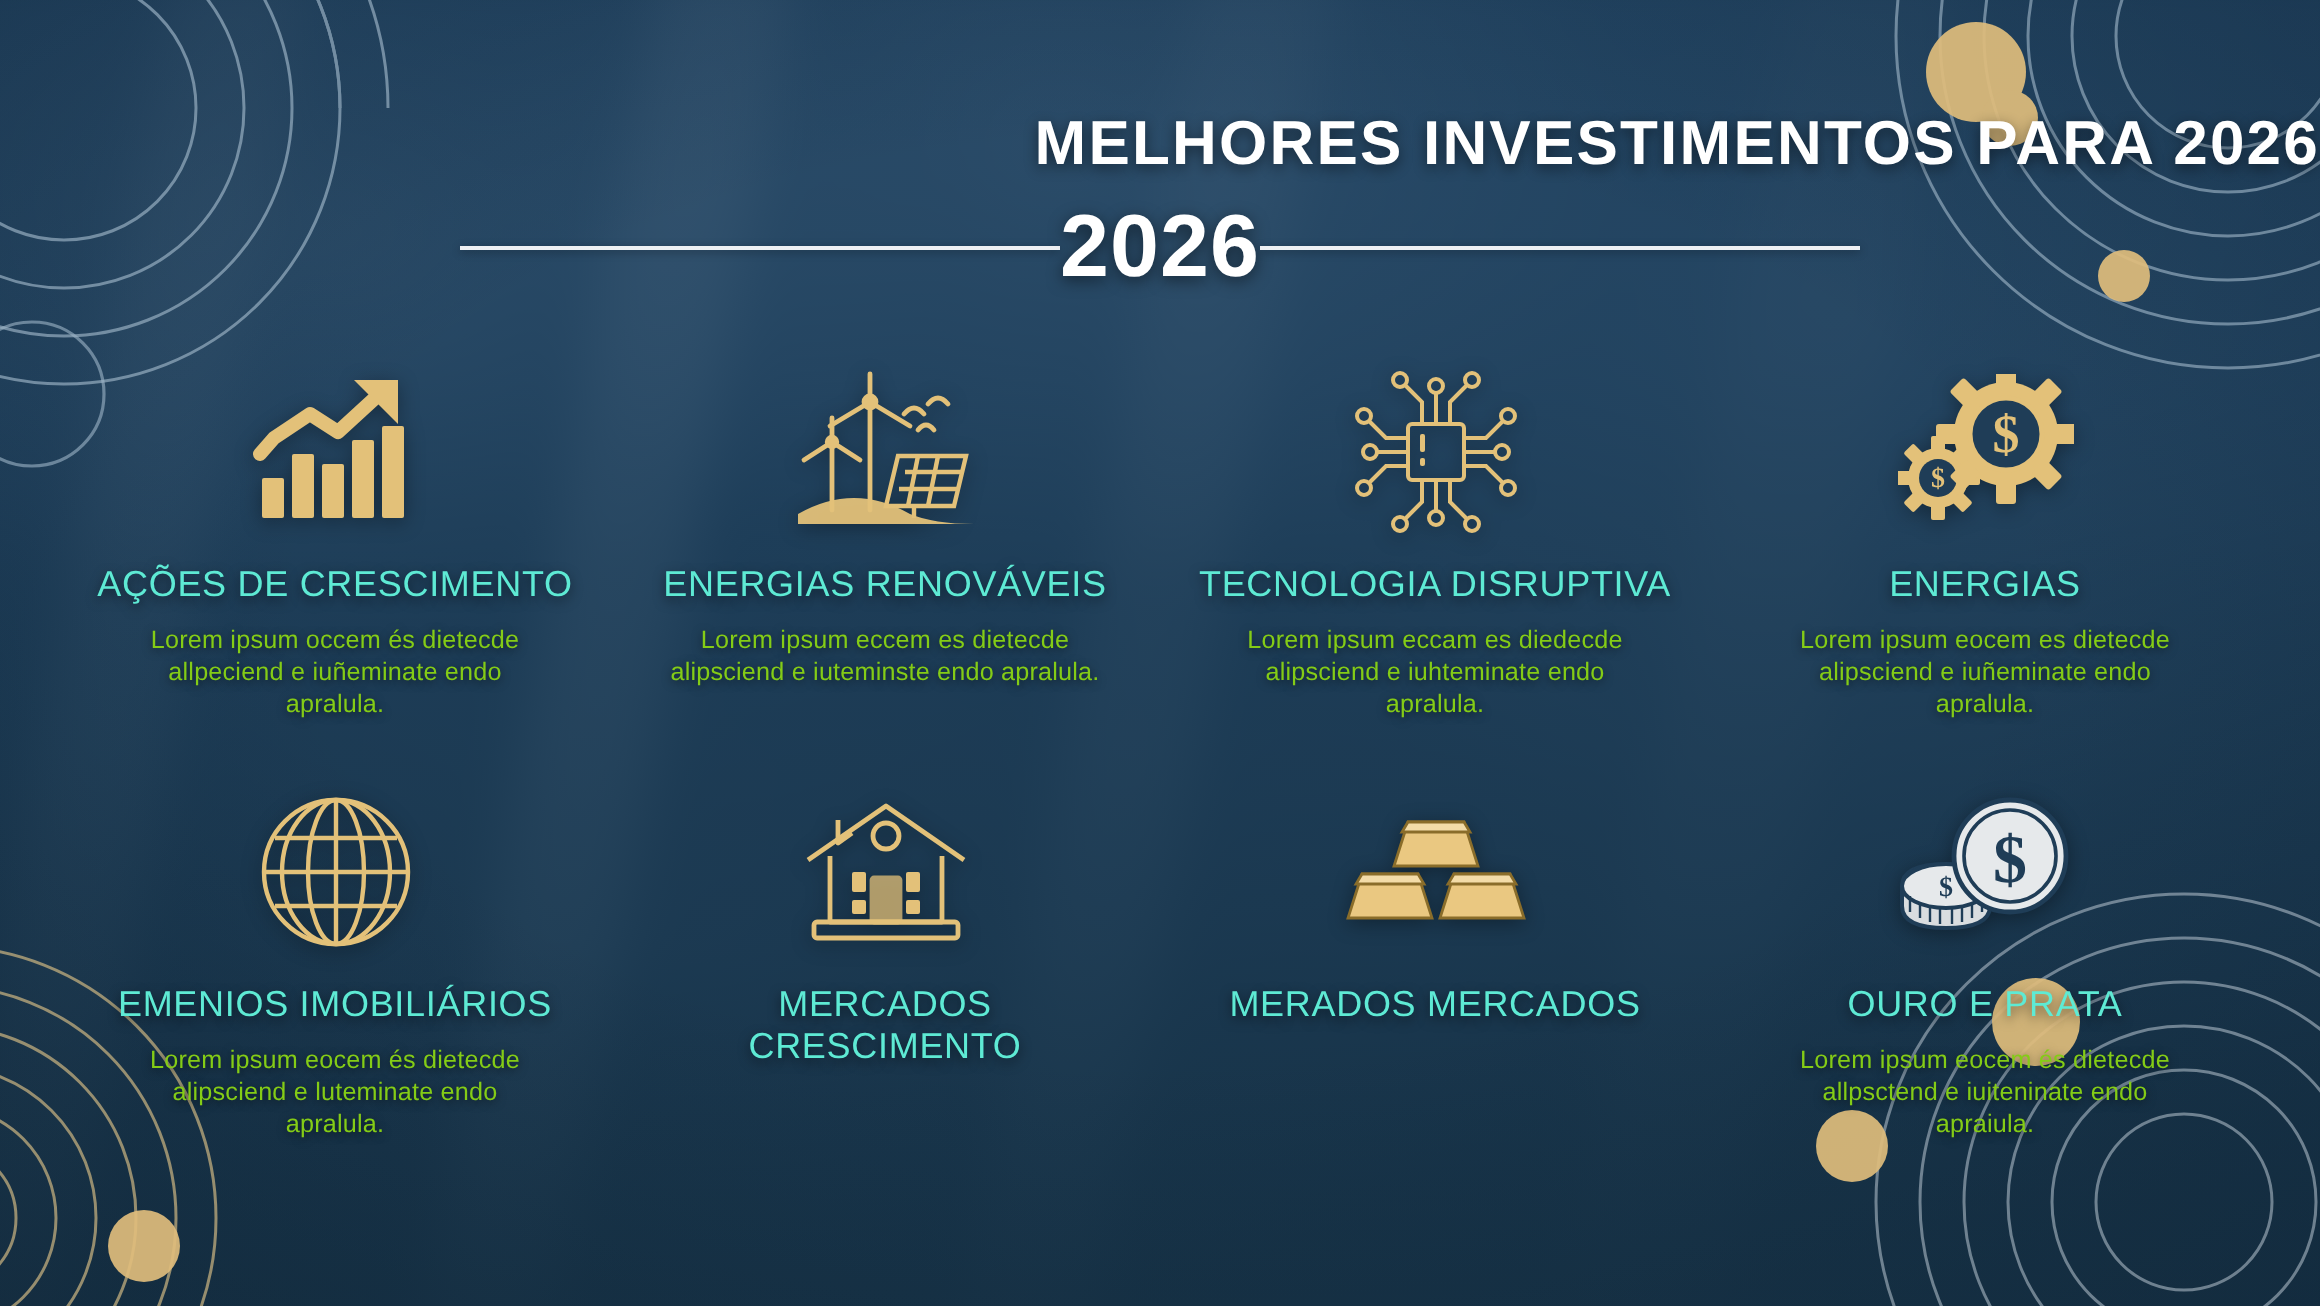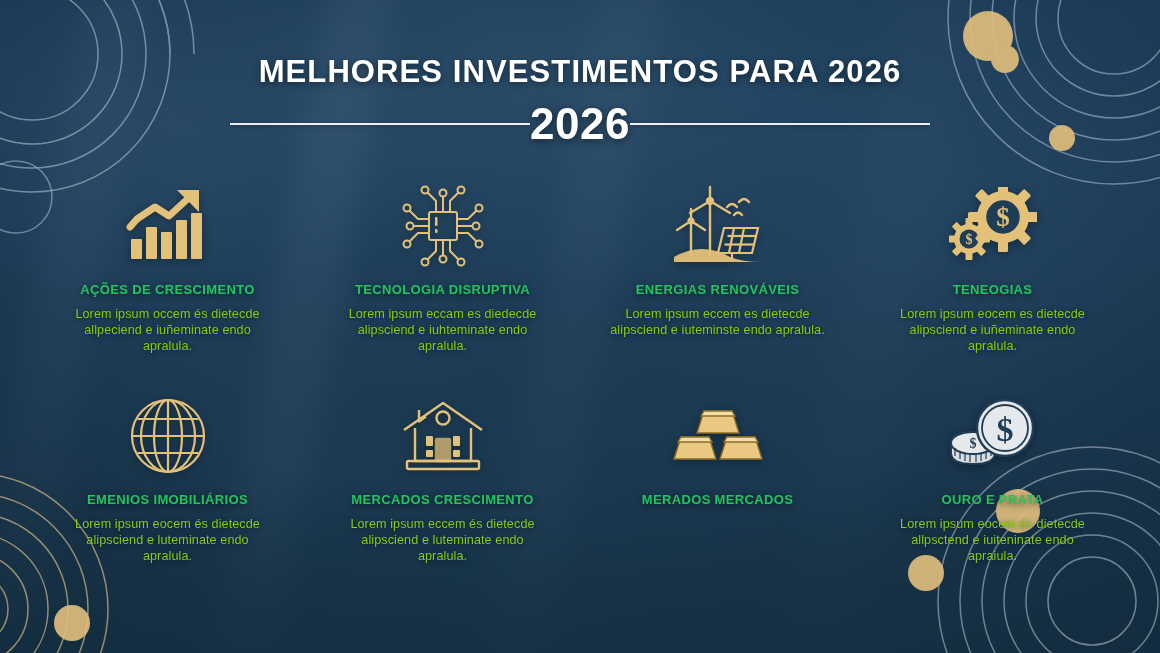--- a/index.html
+++ b/index.html
@@ -64,21 +64,21 @@
   .deco-tl { top: -96px;   left: -118px; }
   .deco-tr { top: -74px;   right: -66px; }
   .deco-bl { bottom: -104px; left: -86px; }
   .deco-br { bottom: -90px;  right: -70px; }
 
   
   .header {
     position: absolute;
     top: 54px;
     left: 0; right: 0;
-    text-align: center;
+    text-align: right;
     z-index: 4;
   }
   .title {
     margin: 0;
     color: #ffffff;
     font-size: 31px;
     font-weight: bold;
     letter-spacing: 1.1px;
     text-shadow: 0 2px 7px rgba(0,0,0,0.48);
     white-space: nowrap;
@@ -131,23 +131,23 @@
     height: 92px;
     display: flex;
     align-items: center;
     justify-content: center;
     margin-bottom: 10px;
   }
   .icon-wrap svg { display: block; filter: drop-shadow(0 2px 5px rgba(0,0,0,0.35)); }
 
   .item-title {
     margin: 0;
-    color: #22c55e;
-    font-size: 13px;
-    font-weight: bold;
+    color: #5eead4;
+    font-size: 18px;
+    font-weight: normal;
     letter-spacing: 0.35px;
     line-height: 1.18;
     text-shadow: 0 2px 6px rgba(0,0,0,0.55);
   }
   .item-desc {
     margin: 10px 0 0 0;
     color: #84cc16;
     font-size: 12.6px;
     line-height: 1.26;
     letter-spacing: 0.1px;
@@ -262,64 +262,20 @@
           <path d="M5 40 L12 32 L30 20 L44 29 L68 7" stroke="#e3c179" stroke-width="7" fill="none" stroke-linejoin="round" stroke-linecap="round"></path>
           <path d="M52 3 L74 3 L74 25 Z" fill="#e3c179"></path>
         </svg>
       </div>
       <h2 class="item-title">AÇÕES DE CRESCIMENTO</h2>
       <p class="item-desc">Lorem ipsum occem és dietecde allpeciend e iuñeminate endo apralula.</p>
     </div>
 
     <div class="item">
       <div class="icon-wrap">
-        <svg width="90" height="86" viewBox="0 0 90 86">
-          <g stroke="#e3c179" stroke-width="2" fill="none" stroke-linecap="round">
-            <rect x="31" y="29" width="28" height="28" rx="2"></rect>
-
-            <path d="M38 29 L38 18 L30 10"></path>
-              <circle cx="27" cy="7" r="3.5"></circle>
-            <path d="M45 29 L45 14"></path>
-              <circle cx="45" cy="10" r="3.5"></circle>
-            <path d="M52 29 L52 18 L60 10"></path>
-              <circle cx="63" cy="7" r="3.5"></circle>
-
-            <path d="M38 57 L38 68 L30 76"></path>
-              <circle cx="27" cy="79" r="3.5"></circle>
-            <path d="M45 57 L45 72"></path>
-              <circle cx="45" cy="76" r="3.5"></circle>
-            <path d="M52 57 L52 68 L60 76"></path>
-              <circle cx="63" cy="79" r="3.5"></circle>
-
-            <path d="M31 36 L20 36 L12 28"></path>
-              <circle cx="9" cy="25" r="3.5"></circle>
-            <path d="M31 43 L16 43"></path>
-              <circle cx="12" cy="43" r="3.5"></circle>
-            <path d="M31 50 L20 50 L12 58"></path>
-              <circle cx="9" cy="61" r="3.5"></circle>
-
-            <path d="M59 36 L70 36 L78 28"></path>
-              <circle cx="81" cy="25" r="3.5"></circle>
-            <path d="M59 43 L74 43"></path>
-              <circle cx="78" cy="43" r="3.5"></circle>
-            <path d="M59 50 L70 50 L78 58"></path>
-              <circle cx="81" cy="61" r="3.5"></circle>
-          </g>
-          <g fill="#e3c179">
-            <rect x="37" y="34" width="2.5" height="9" rx="1"></rect>
-            <rect x="37" y="46" width="2.5" height="4" rx="1"></rect>
-          </g>
-        </svg>
-      </div>
-      <h2 class="item-title">TECNOLOGIA DISRUPTIVA</h2>
-      <p class="item-desc">Lorem ipsum eccam es diedecde alipsciend e iuhteminate endo apralula.</p>
-    </div>
-
-    <div class="item">
-      <div class="icon-wrap">
         <svg width="92" height="82" viewBox="0 0 92 82">
           <g stroke="#e3c179" stroke-width="2.4" fill="none" stroke-linecap="round">
 
             <path d="M38 70 L38 16"></path>
             <path d="M38 16 L38 2"></path>
             <path d="M38 16 L18 28"></path>
             <path d="M38 16 L58 28"></path>
             <circle cx="38" cy="16" r="3" fill="#e3c179"></circle>
 
             <path d="M19 70 L19 36"></path>
@@ -340,20 +296,64 @@
             <path d="M62 43 L57 68"></path>
             <path d="M72 43 L67 68"></path>
             <path d="M60 68 L60 74"></path>
           </g>
 
           <path d="M2 72 q28 -16 56 0 q12 5 32 5 L2 77 Z" fill="#e3c179" opacity="0.95"></path>
         </svg>
       </div>
       <h2 class="item-title">ENERGIAS RENOVÁVEIS</h2>
       <p class="item-desc">Lorem ipsum eccem es dietecde alipsciend e iuteminste endo apralula.</p>
+    </div>
+
+    <div class="item">
+      <div class="icon-wrap">
+        <svg width="90" height="86" viewBox="0 0 90 86">
+          <g stroke="#e3c179" stroke-width="2" fill="none" stroke-linecap="round">
+            <rect x="31" y="29" width="28" height="28" rx="2"></rect>
+
+            <path d="M38 29 L38 18 L30 10"></path>
+              <circle cx="27" cy="7" r="3.5"></circle>
+            <path d="M45 29 L45 14"></path>
+              <circle cx="45" cy="10" r="3.5"></circle>
+            <path d="M52 29 L52 18 L60 10"></path>
+              <circle cx="63" cy="7" r="3.5"></circle>
+
+            <path d="M38 57 L38 68 L30 76"></path>
+              <circle cx="27" cy="79" r="3.5"></circle>
+            <path d="M45 57 L45 72"></path>
+              <circle cx="45" cy="76" r="3.5"></circle>
+            <path d="M52 57 L52 68 L60 76"></path>
+              <circle cx="63" cy="79" r="3.5"></circle>
+
+            <path d="M31 36 L20 36 L12 28"></path>
+              <circle cx="9" cy="25" r="3.5"></circle>
+            <path d="M31 43 L16 43"></path>
+              <circle cx="12" cy="43" r="3.5"></circle>
+            <path d="M31 50 L20 50 L12 58"></path>
+              <circle cx="9" cy="61" r="3.5"></circle>
+
+            <path d="M59 36 L70 36 L78 28"></path>
+              <circle cx="81" cy="25" r="3.5"></circle>
+            <path d="M59 43 L74 43"></path>
+              <circle cx="78" cy="43" r="3.5"></circle>
+            <path d="M59 50 L70 50 L78 58"></path>
+              <circle cx="81" cy="61" r="3.5"></circle>
+          </g>
+          <g fill="#e3c179">
+            <rect x="37" y="34" width="2.5" height="9" rx="1"></rect>
+            <rect x="37" y="46" width="2.5" height="4" rx="1"></rect>
+          </g>
+        </svg>
+      </div>
+      <h2 class="item-title">TECNOLOGIA DISRUPTIVA</h2>
+      <p class="item-desc">Lorem ipsum eccam es diedecde alipsciend e iuhteminate endo apralula.</p>
     </div>
 
     <div class="item">
       <div class="icon-wrap">
         <svg width="88" height="78" viewBox="0 0 88 78">
 
           <g transform="translate(20,52)">
             <g fill="#e3c179">
               <circle cx="0" cy="0" r="15"></circle>
               <g>
@@ -384,21 +384,21 @@
                 <rect x="-35" y="-5" width="12" height="10" rx="1.5" transform="rotate(45)"></rect>
                 <rect x="23" y="-5" width="12" height="10" rx="1.5" transform="rotate(45)"></rect>
               </g>
             </g>
             <circle cx="0" cy="0" r="18" fill="#1f3d57"></circle>
             <circle cx="0" cy="0" r="18" fill="none" stroke="#e3c179" stroke-width="2.5"></circle>
             <text x="0" y="9" text-anchor="middle" font-family="Liberation Serif, serif" font-size="27" font-weight="bold" fill="#e3c179">$</text>
           </g>
         </svg>
       </div>
-      <h2 class="item-title">TENEOGIAS</h2>
+      <h2 class="item-title">ENERGIAS</h2>
       <p class="item-desc">Lorem ipsum eocem es dietecde alipsciend e iuñeminate endo apralula.</p>
     </div>
 
     <div class="item">
       <div class="icon-wrap">
         <svg width="80" height="80" viewBox="0 0 80 80">
           <g stroke="#e3c179" stroke-width="2.2" fill="none">
             <circle cx="40" cy="40" r="36"></circle>
             <ellipse cx="40" cy="40" rx="14" ry="36"></ellipse>
             <ellipse cx="40" cy="40" rx="27" ry="36"></ellipse>
@@ -428,21 +428,20 @@
             <rect x="55" y="38" width="7" height="10" rx="1"></rect>
             <rect x="28" y="52" width="7" height="7" rx="1"></rect>
             <rect x="55" y="52" width="7" height="7" rx="1"></rect>
           </g>
           <g stroke="#e3c179" stroke-width="2.4" fill="#e3c179">
             <rect x="38" y="41" width="14" height="22" rx="1" opacity="0.75"></rect>
           </g>
         </svg>
       </div>
       <h2 class="item-title">MERCADOS CRESCIMENTO</h2>
-      <p class="item-desc">Lorem ipsum eccem és dietecde alipsciend e luteminate endo apralula.</p>
     </div>
 
     <div class="item">
       <div class="icon-wrap">
         <svg width="92" height="70" viewBox="0 0 92 70">
           <g stroke="#8a6d2a" stroke-width="1.4">
 
             <path d="M32 10 L60 10 L67 32 L25 32 Z" fill="#eac881"></path>
             <path d="M32 10 L60 10 L63 15 L29 15 Z" fill="#f3dca8"></path>
 

